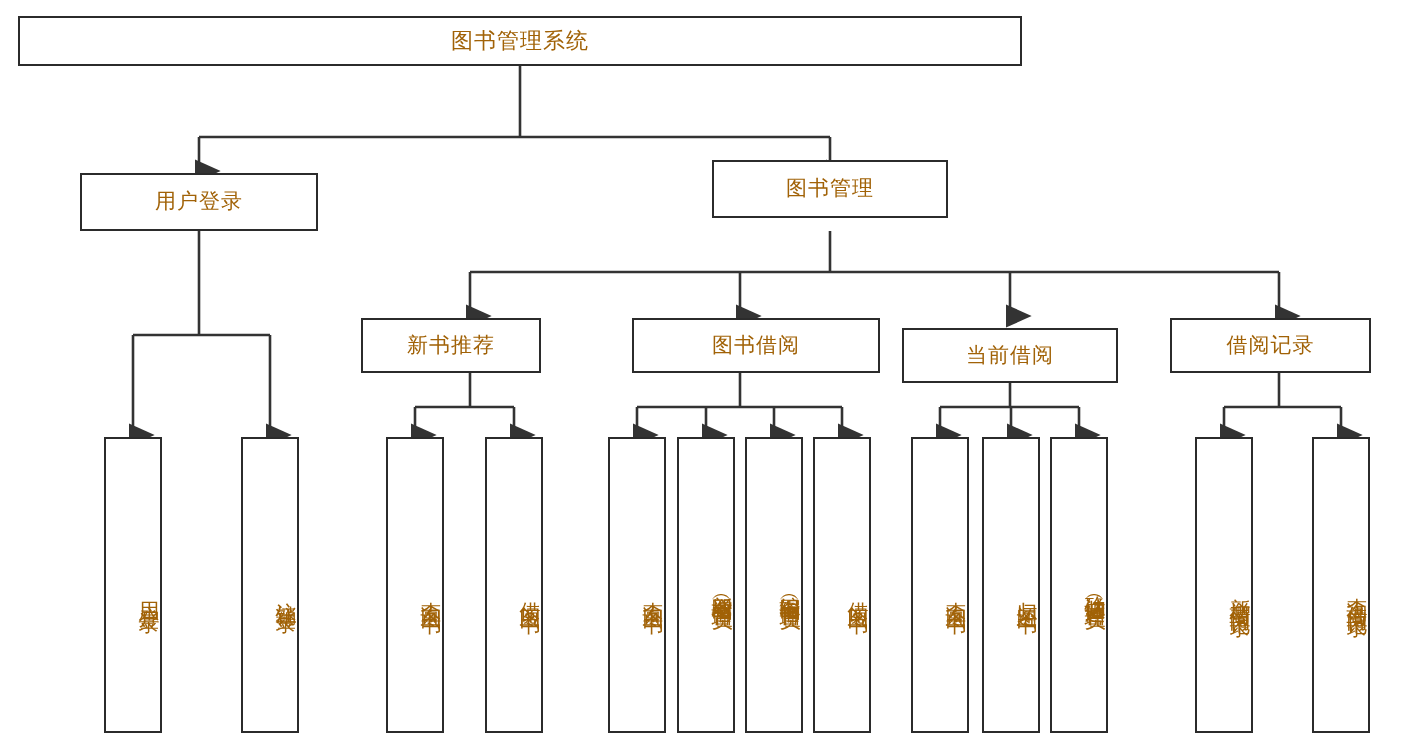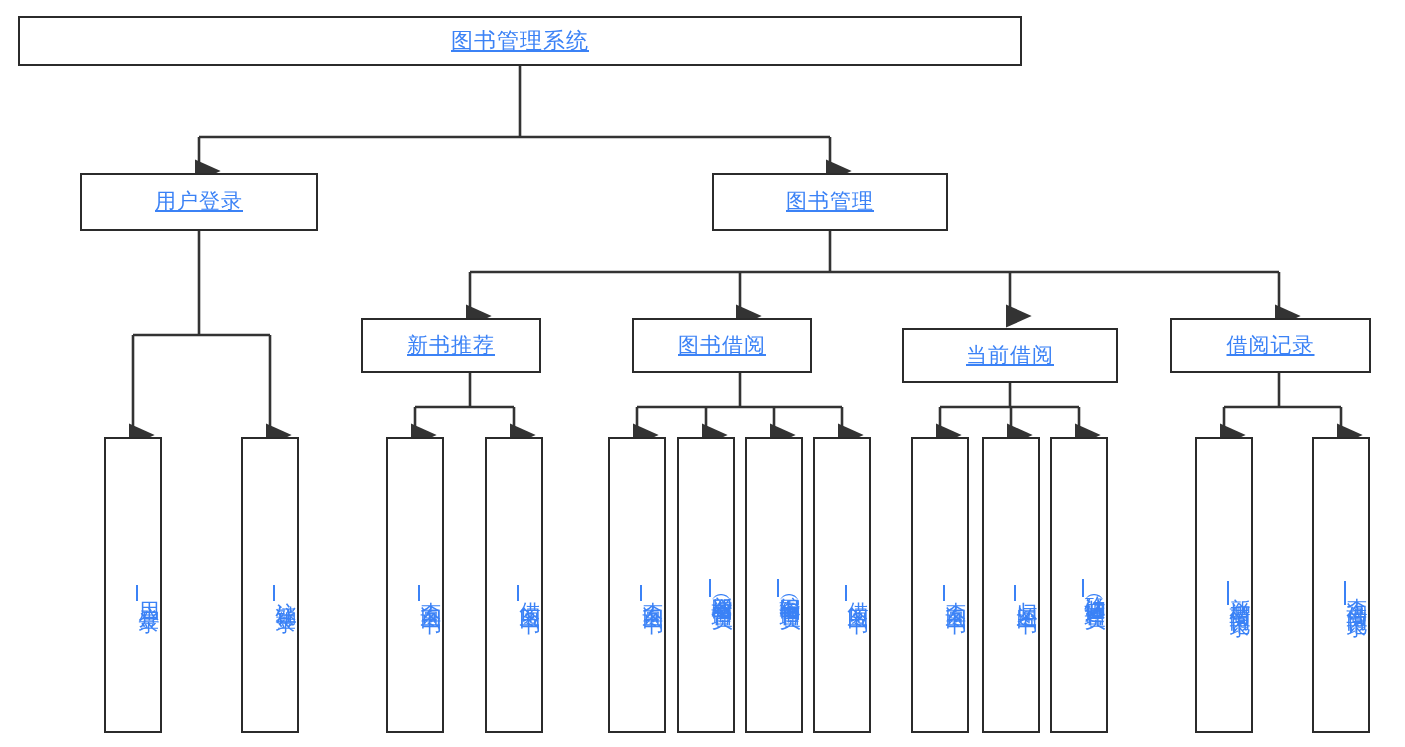--- a/index.html
+++ b/index.html
@@ -27,23 +27,22 @@
     pointer-events: none;
   }
   .node {
     position: absolute;
     box-sizing: border-box;
     background: #ffffff;
     border: 2px solid #2b2b2b;
     display: flex;
     align-items: center;
     justify-content: center;
-    color: #3b82f6;
+    color: #a16207;
     z-index: 2;
-    text-decoration: underline;
   }
   .node.horiz {
     font-size: 21px;
     letter-spacing: 1px;
     line-height: 1.2;
   }
   .node.root {
     font-size: 22px;
   }
   .node.leaf {
@@ -126,27 +125,27 @@
       </g>
   </svg>
 
   <div id="nodes">
       <div class="node root horiz" style="left: 18px; top: 16px; width: 1004px; height: 50px;">
         <span>图书管理系统</span>
       </div>
       <div class="node horiz" style="left: 80px; top: 173px; width: 238px; height: 58px;">
         <span>用户登录</span>
       </div>
-      <div class="node horiz" style="left: 712px; top: 173px; width: 236px; height: 58px;">
+      <div class="node horiz" style="left: 712px; top: 160px; width: 236px; height: 58px;">
         <span>图书管理</span>
       </div>
       <div class="node horiz" style="left: 361px; top: 318px; width: 180px; height: 55px;">
         <span>新书推荐</span>
       </div>
-      <div class="node horiz" style="left: 632px; top: 318px; width: 180px; height: 55px;">
+      <div class="node horiz" style="left: 632px; top: 318px; width: 248px; height: 55px;">
         <span>图书借阅</span>
       </div>
       <div class="node horiz" style="left: 902px; top: 328px; width: 216px; height: 55px;">
         <span>当前借阅</span>
       </div>
       <div class="node horiz" style="left: 1170px; top: 318px; width: 201px; height: 55px;">
         <span>借阅记录</span>
       </div>
       <div class="node leaf" style="left: 104px; top: 437px; width: 58px; height: 296px;">
         <span class="leaf-text">用户登录</span>

